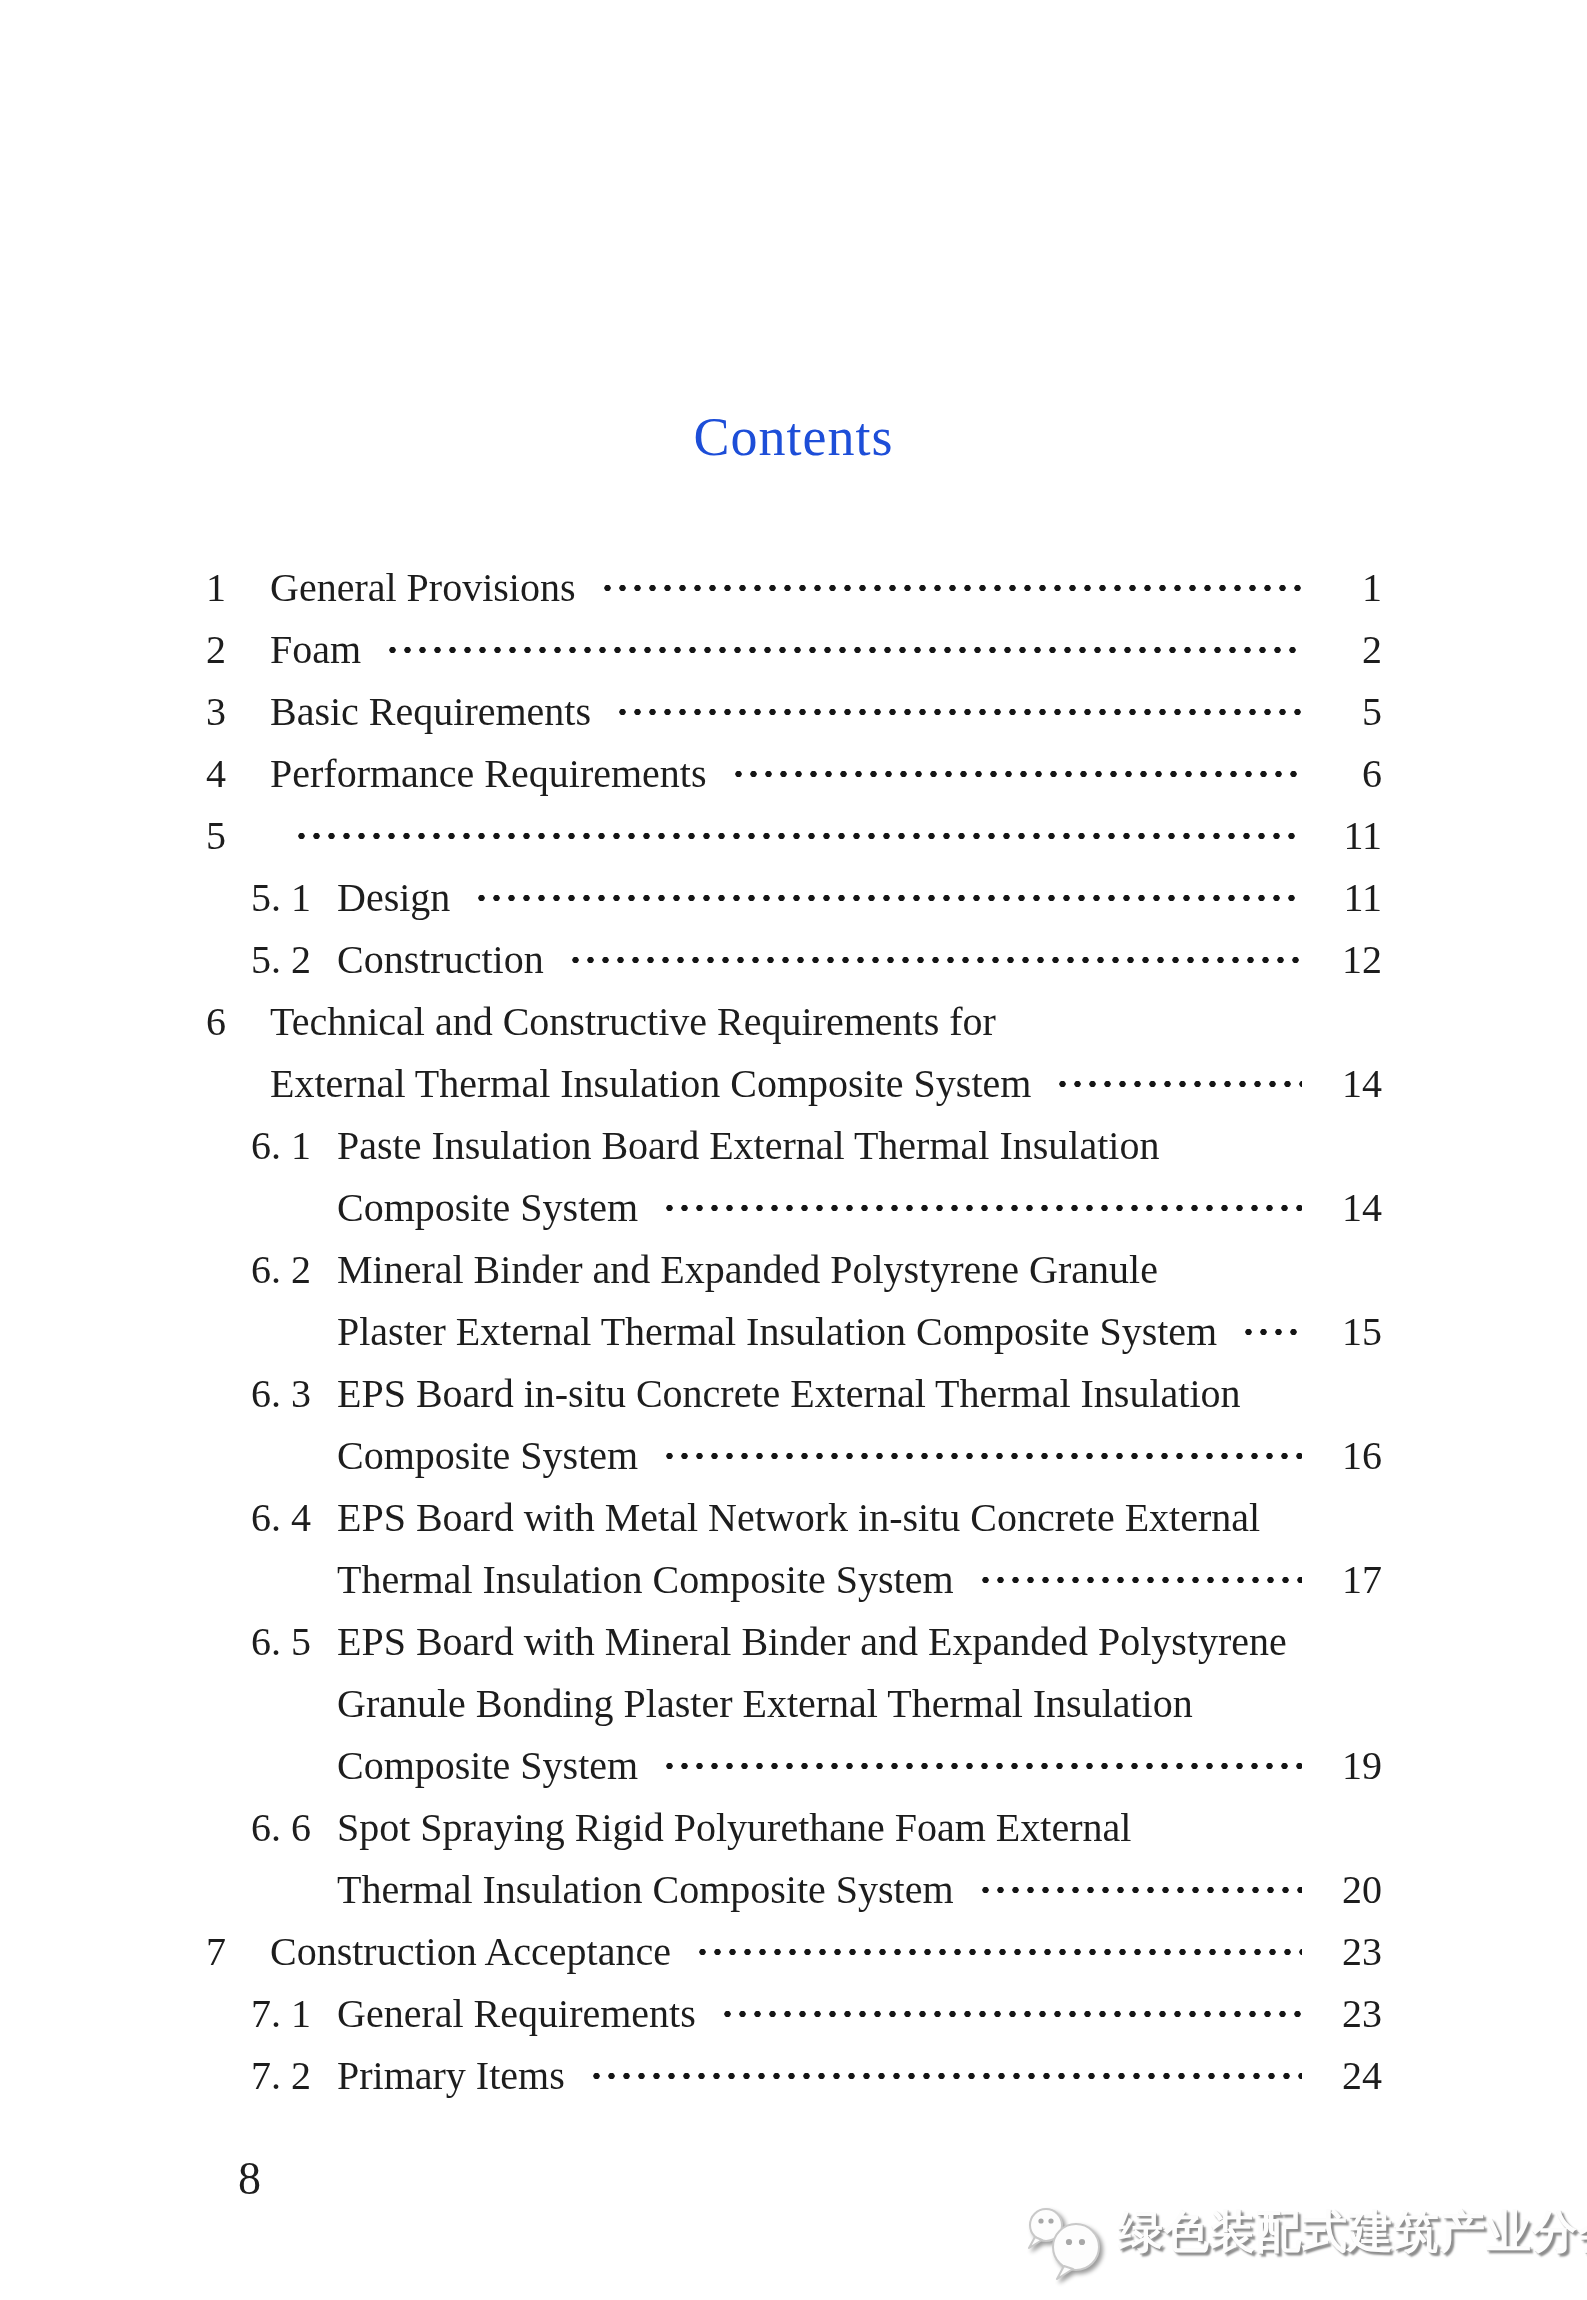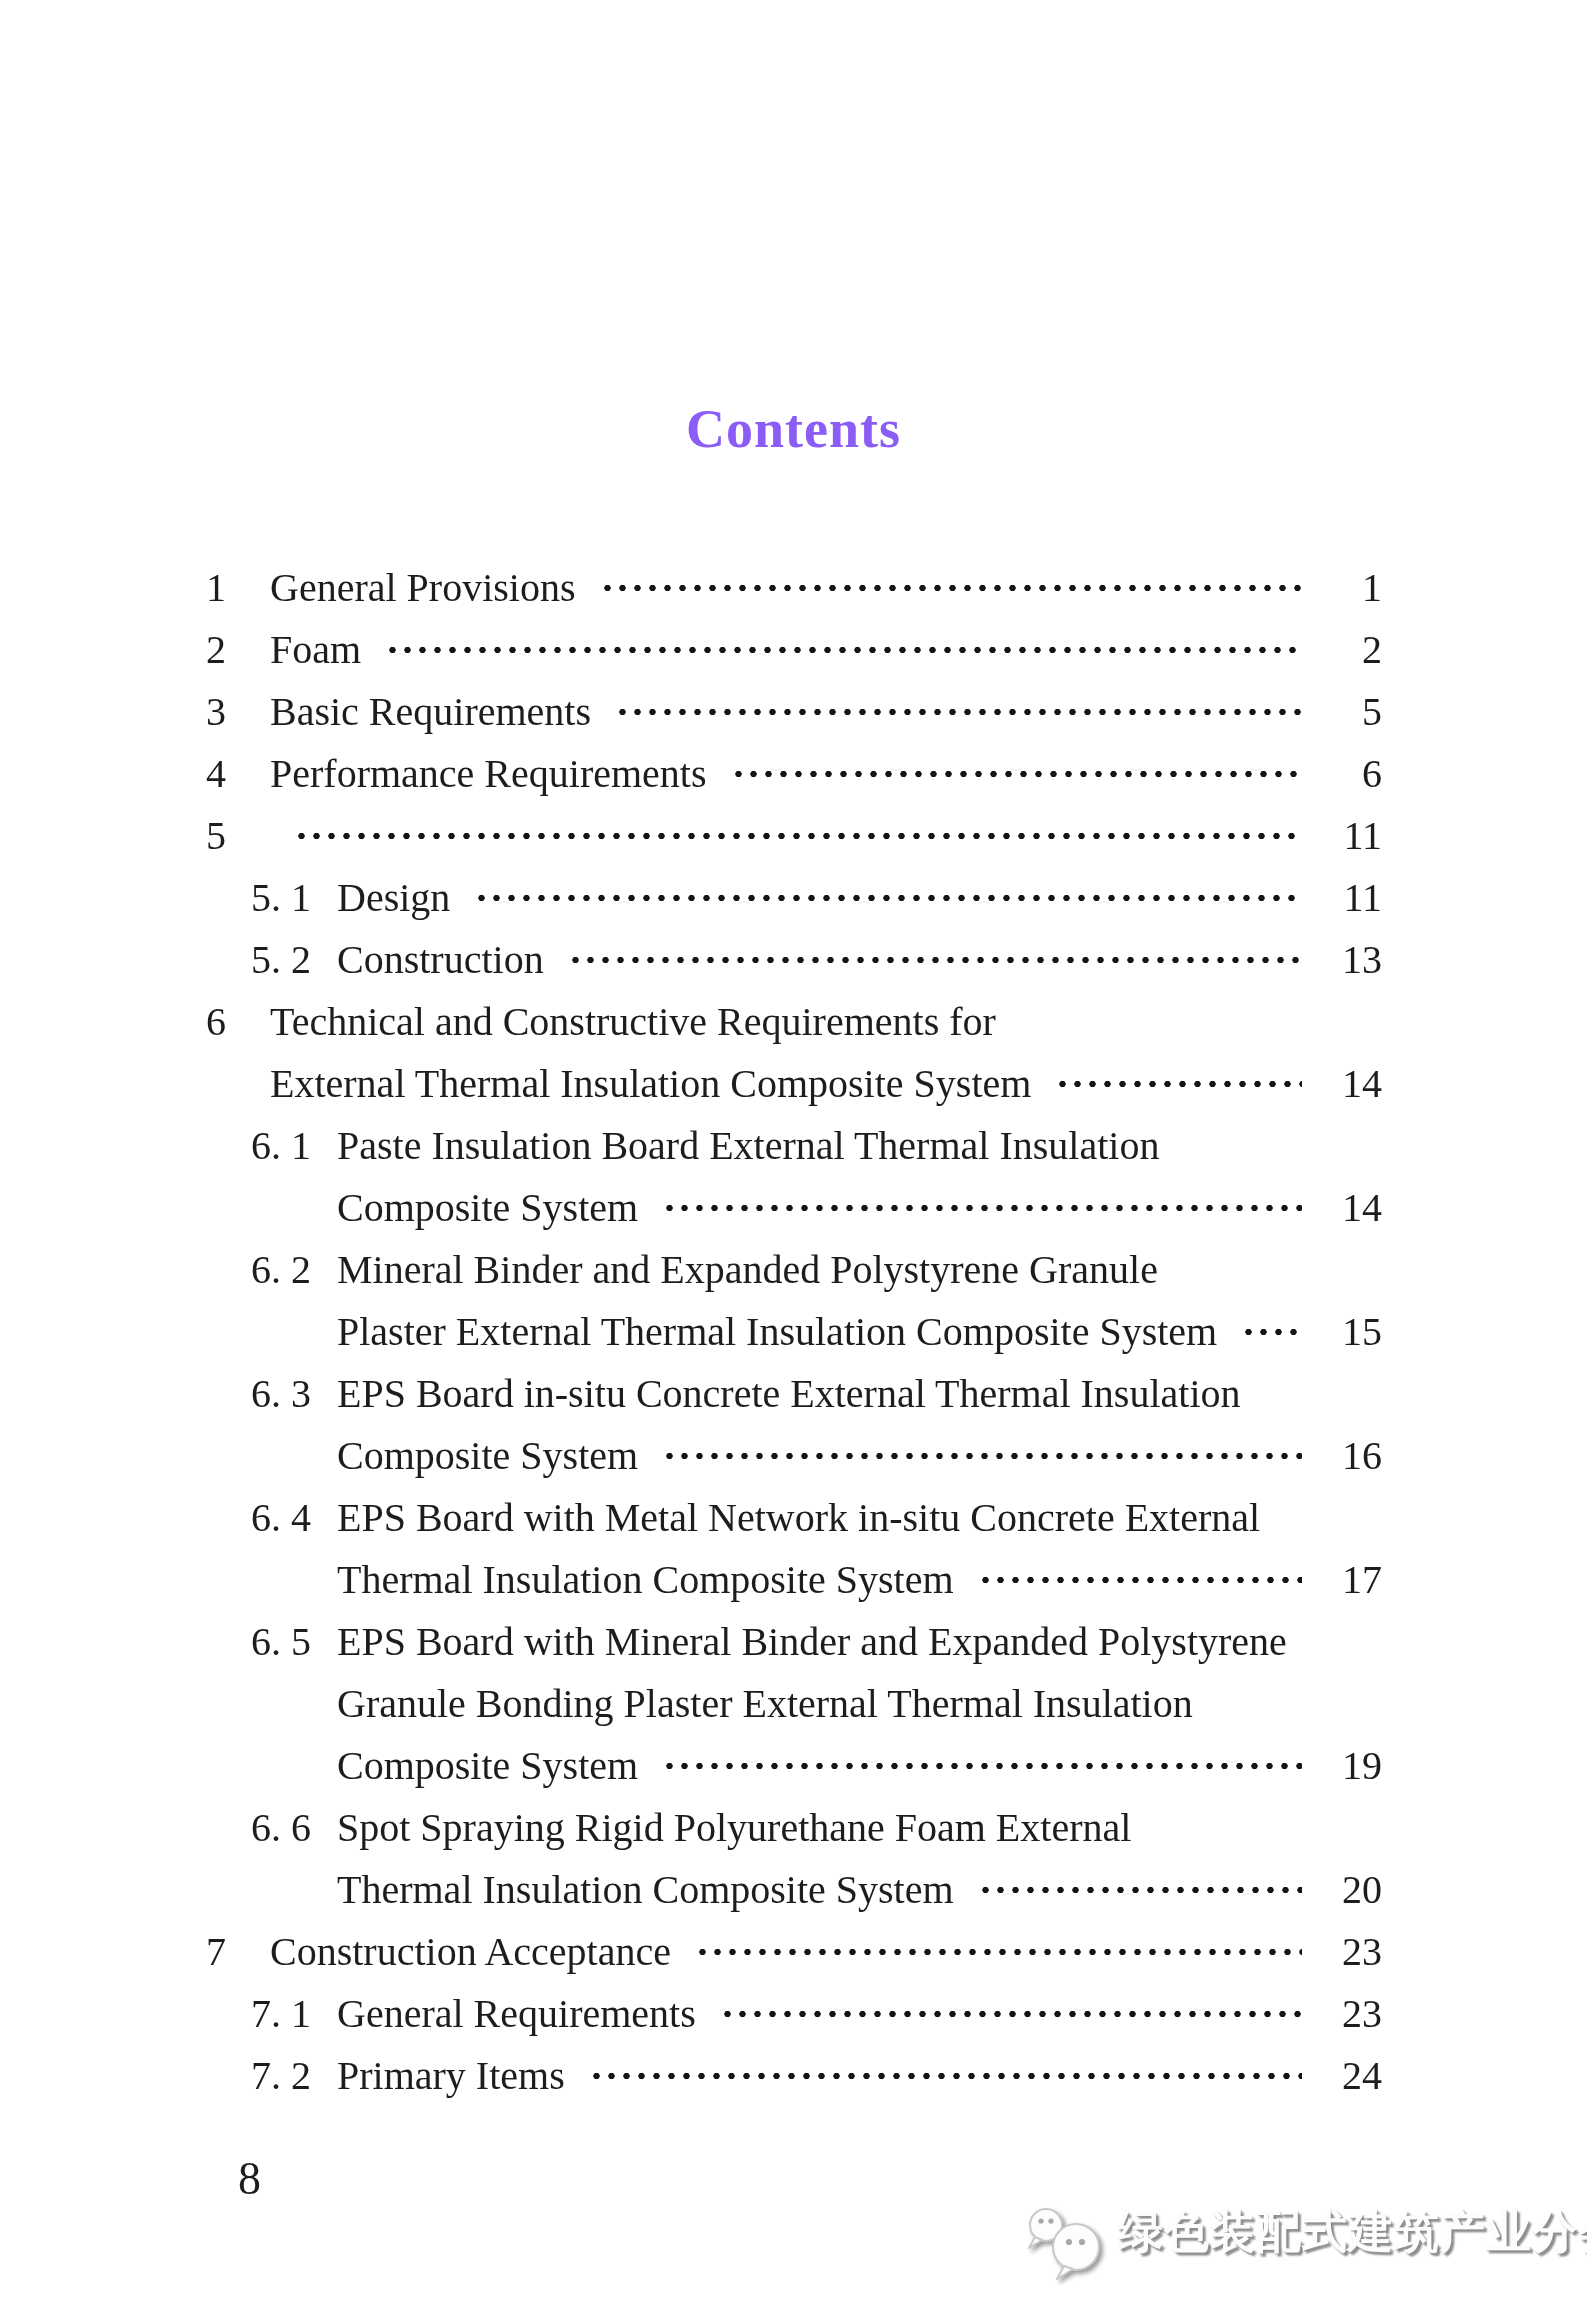--- a/index.html
+++ b/index.html
@@ -7,23 +7,23 @@
     position:relative;
     width:1587px; height:2300px;
     margin:0 auto;
     background:#ffffff;
     overflow:hidden;
     color:#1d1d1d;
     font-family:"Liberation Serif","DejaVu Serif",serif;
   }
   .title {
     position:absolute; top:398px; left:0; right:0;
-    margin:0; text-align:center;
-    font-size:54px; font-weight:700; letter-spacing:1px;
-    color:#8b5cf6;
+    margin:8px; text-align:center;
+    font-size:54px; font-weight:400; letter-spacing:1px;
+    color:#1d4ed8;
   }
   .toc { position:absolute; top:557px; left:0; width:100%; }
   .toc-line {
     display:flex; align-items:center;
     height:62px; box-sizing:border-box;
     padding-right:205px;
     font-size:40px; line-height:1;
     white-space:nowrap;
   }
   .toc-line .num   { flex:none; }
@@ -102,21 +102,21 @@
       <div class="toc-line l2">
         <span class="num">5. 1</span>
         <span class="label">Design</span>
         <span class="leader"></span>
         <span class="page-num">11</span>
       </div>
       <div class="toc-line l2">
         <span class="num">5. 2</span>
         <span class="label">Construction</span>
         <span class="leader"></span>
-        <span class="page-num">13</span>
+        <span class="page-num">12</span>
       </div>
       <div class="toc-line l1">
         <span class="num">6</span>
         <span class="label">Technical and Constructive Requirements for</span>
       </div>
       <div class="toc-line l1">
         <span class="indent"></span>
         <span class="label">External Thermal Insulation Composite System</span>
         <span class="leader"></span>
         <span class="page-num">14</span>

